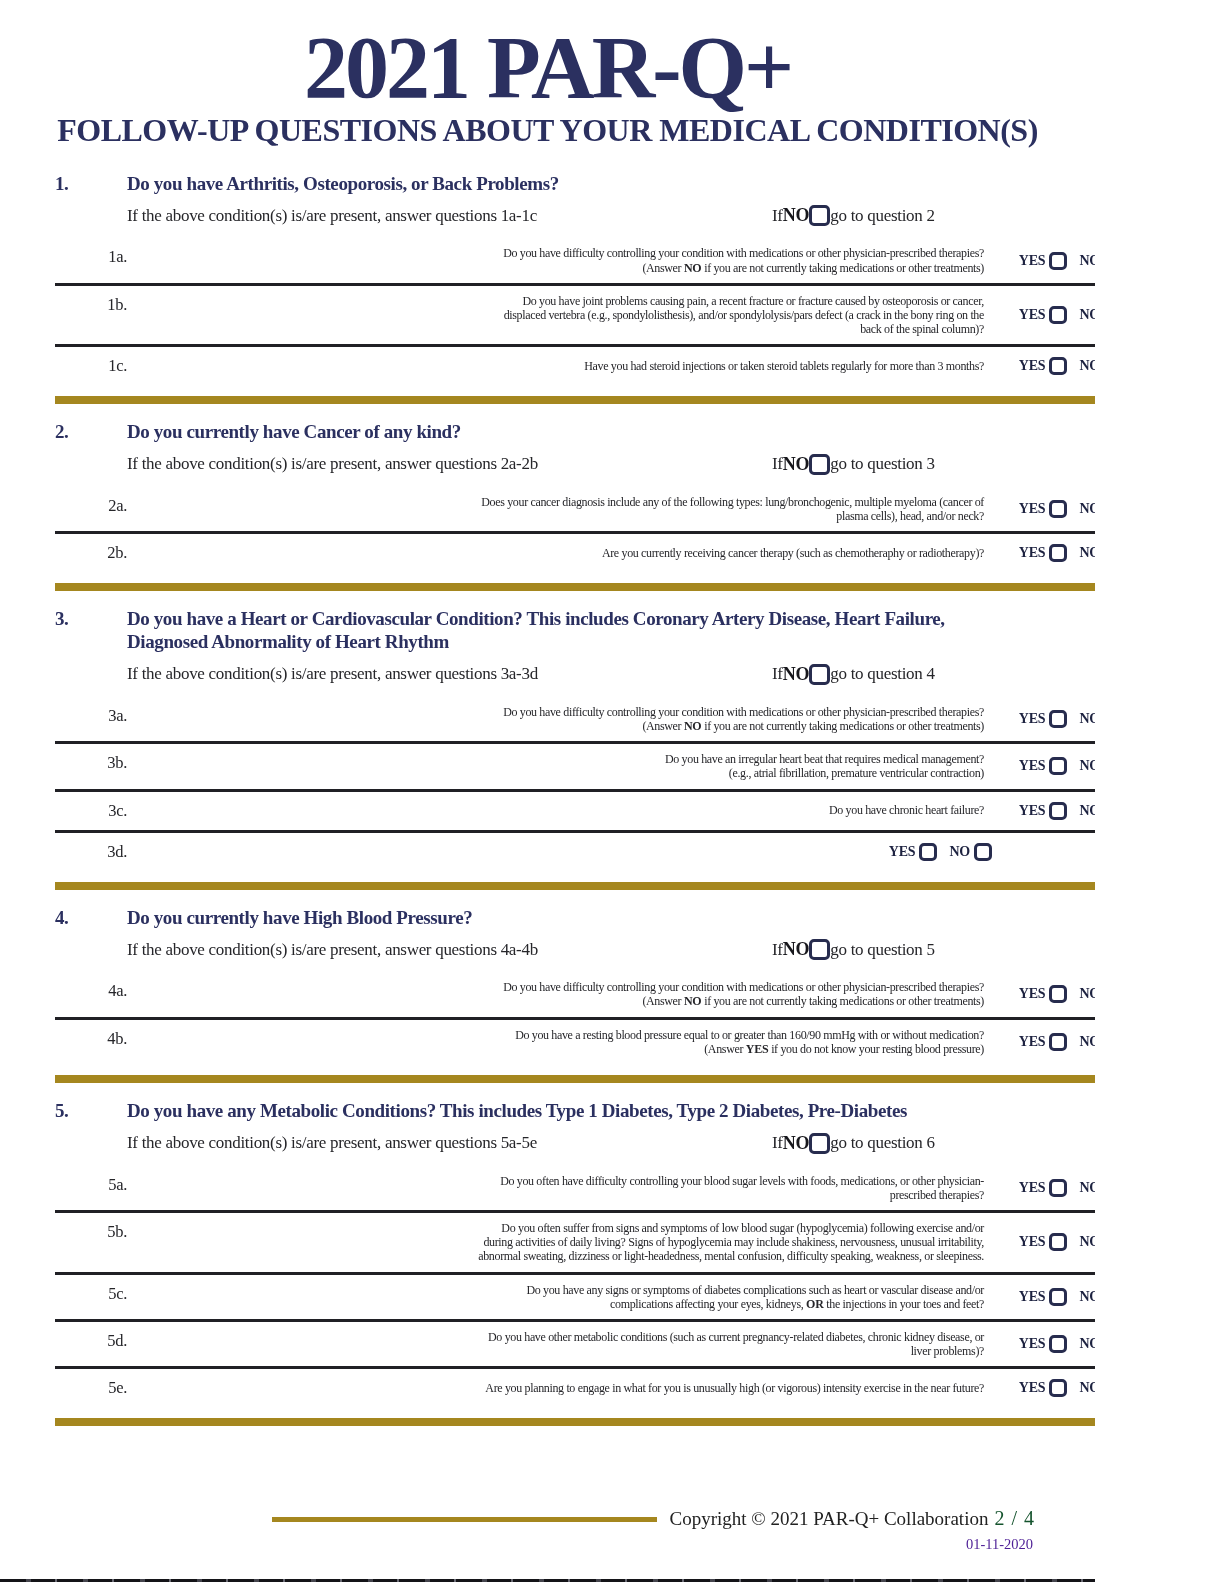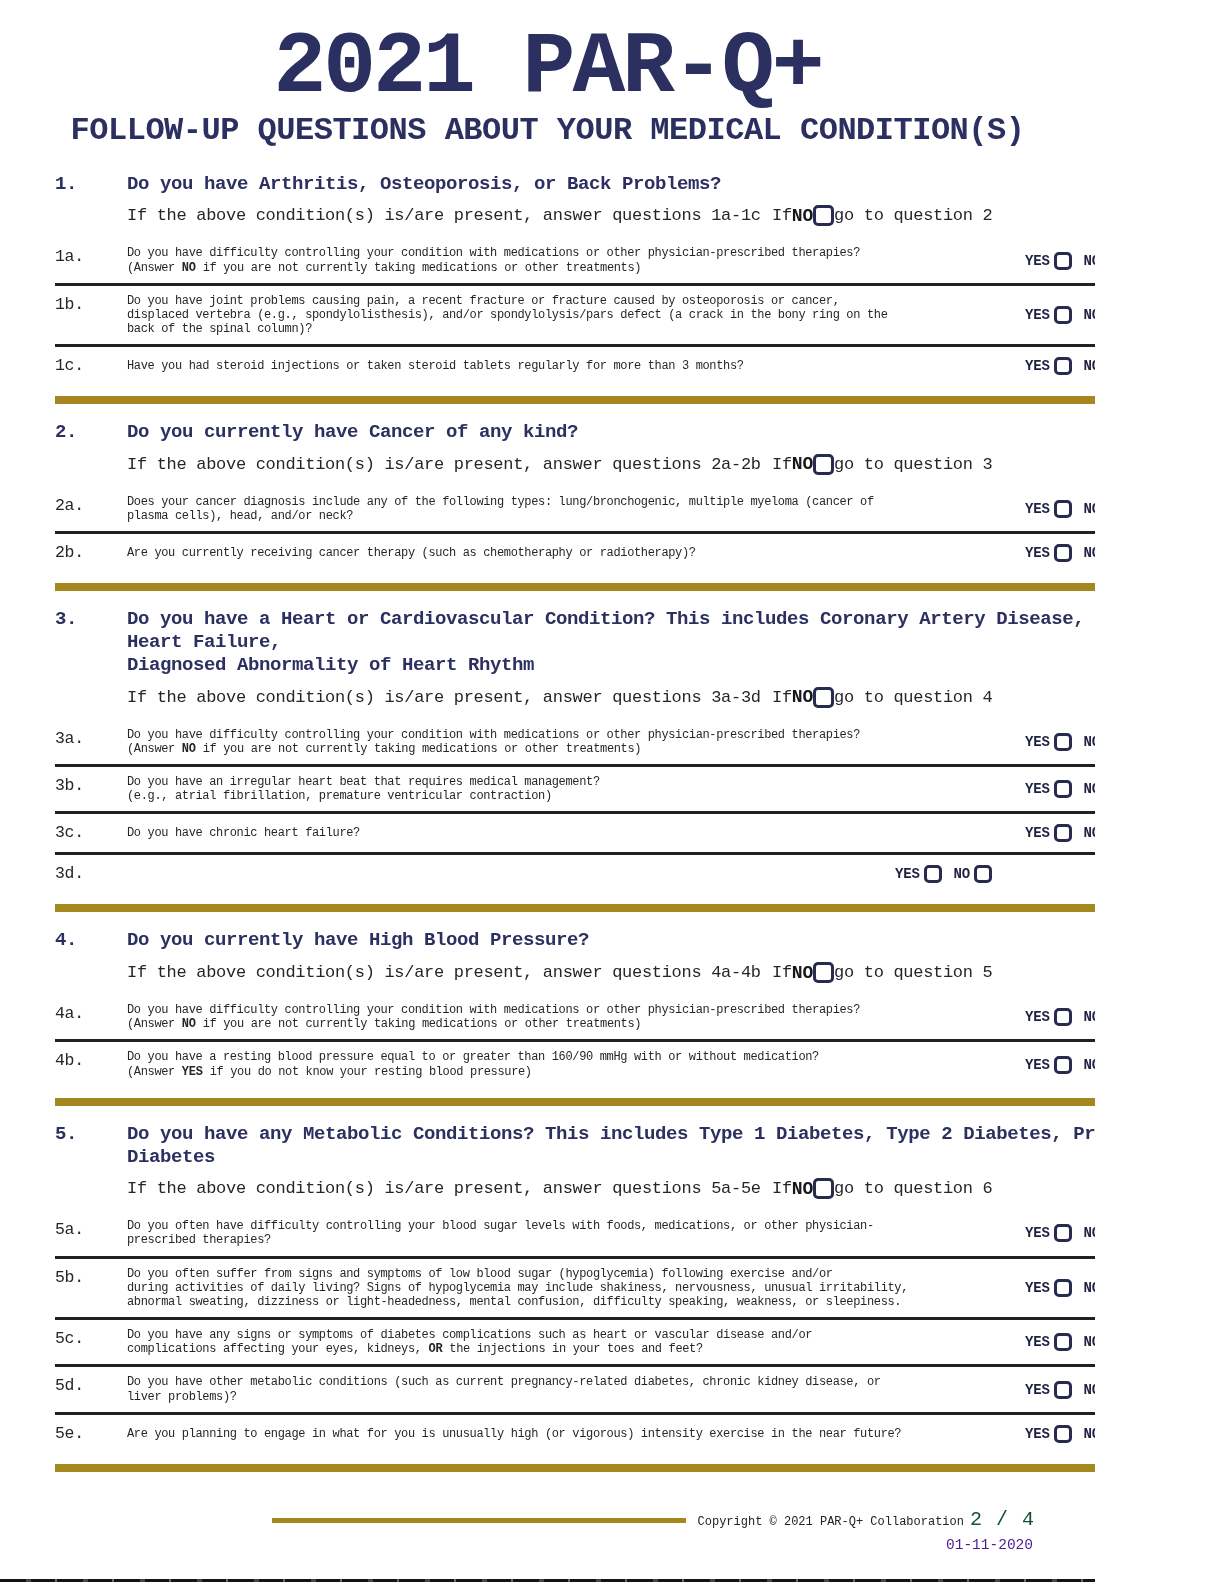--- a/index.html
+++ b/index.html
@@ -1,21 +1,21 @@
 <!DOCTYPE html>
 <html><head>
 <meta charset="utf-8">
 <style>
   * { margin:0; padding:0; box-sizing:border-box; }
   html,body { background:#ffffff; }
   .page {
     position:relative;
     width:1095px; height:1585px;
     background:#fff;
-    font-family:Liberation Mono, monospace;
+    font-family:Liberation Serif, serif;
     color:var(--ink, #26262a);
     overflow:hidden;
   }
   
   .hdr { text-align:center; padding-top:26px; }
   .form-title {
     color:var(--navy, #2b3060);
     font-size:88px; font-weight:bold;
     letter-spacing:-3px; line-height:0.95;
   }
@@ -40,20 +40,21 @@
     font-size:17px; letter-spacing:-0.3px;
     padding:8px 0 12px;
   }
   .skip { display:flex; align-items:center; white-space:nowrap; }
   .skip b { font-size:18px; letter-spacing:-0.2px; color:#17171c; }
   .subq {
     display:grid; grid-template-columns:72px 1fr 130px;
     align-items:center;
     padding:8px 0;
     min-height:38px;
+    text-align:right;
   }
   .subq-num { font-size:16.5px; letter-spacing:-0.3px; align-self:start; padding-top:1px; }
   .subq-text {
     font-size:12px; line-height:1.18; letter-spacing:-0.35px;
     white-space:pre-wrap; padding-right:8px;
   }
   .subq-text b { letter-spacing:-0.2px; }
   .row-sep { border:0; border-top:3px solid var(--sep, #202025); }
   .gold-bar { height:8px; background:var(--gold, #a5871f); margin:3px 0; }
   
@@ -73,21 +74,21 @@
   }
   .yn .no-label { margin-left:8px; }
   
   .footer {
     position:absolute; left:272px; right:60px; bottom:32px;
     display:flex; align-items:flex-start;
   }
   .footer-line { flex:1; height:5px; background:var(--gold, #a5871f); margin-top:10px; }
   .footer-texts { margin-left:12px; text-align:right; white-space:nowrap; }
   .footer-row1 { display:flex; align-items:baseline; gap:6px; }
-  .footer-copy { font-size:12px; color:#222; }
+  .footer-copy { font-size:19px; color:#222; }
   .footer-page { font-size:20px; color:#14532d; letter-spacing:1px; }
   .footer-date { font-size:14.5px; color:#4c1d95; margin-top:6px; margin-right:2px; }
   .bottom-edge {
     position:absolute; left:0; right:0; bottom:3px; height:3px;
     background:repeating-linear-gradient(90deg,#141418 0 26px,#45454e 26px 31px,#141418 31px 55px,#6a6a74 55px 57px);
   }
 </style>
 </head>
 <body>
 

